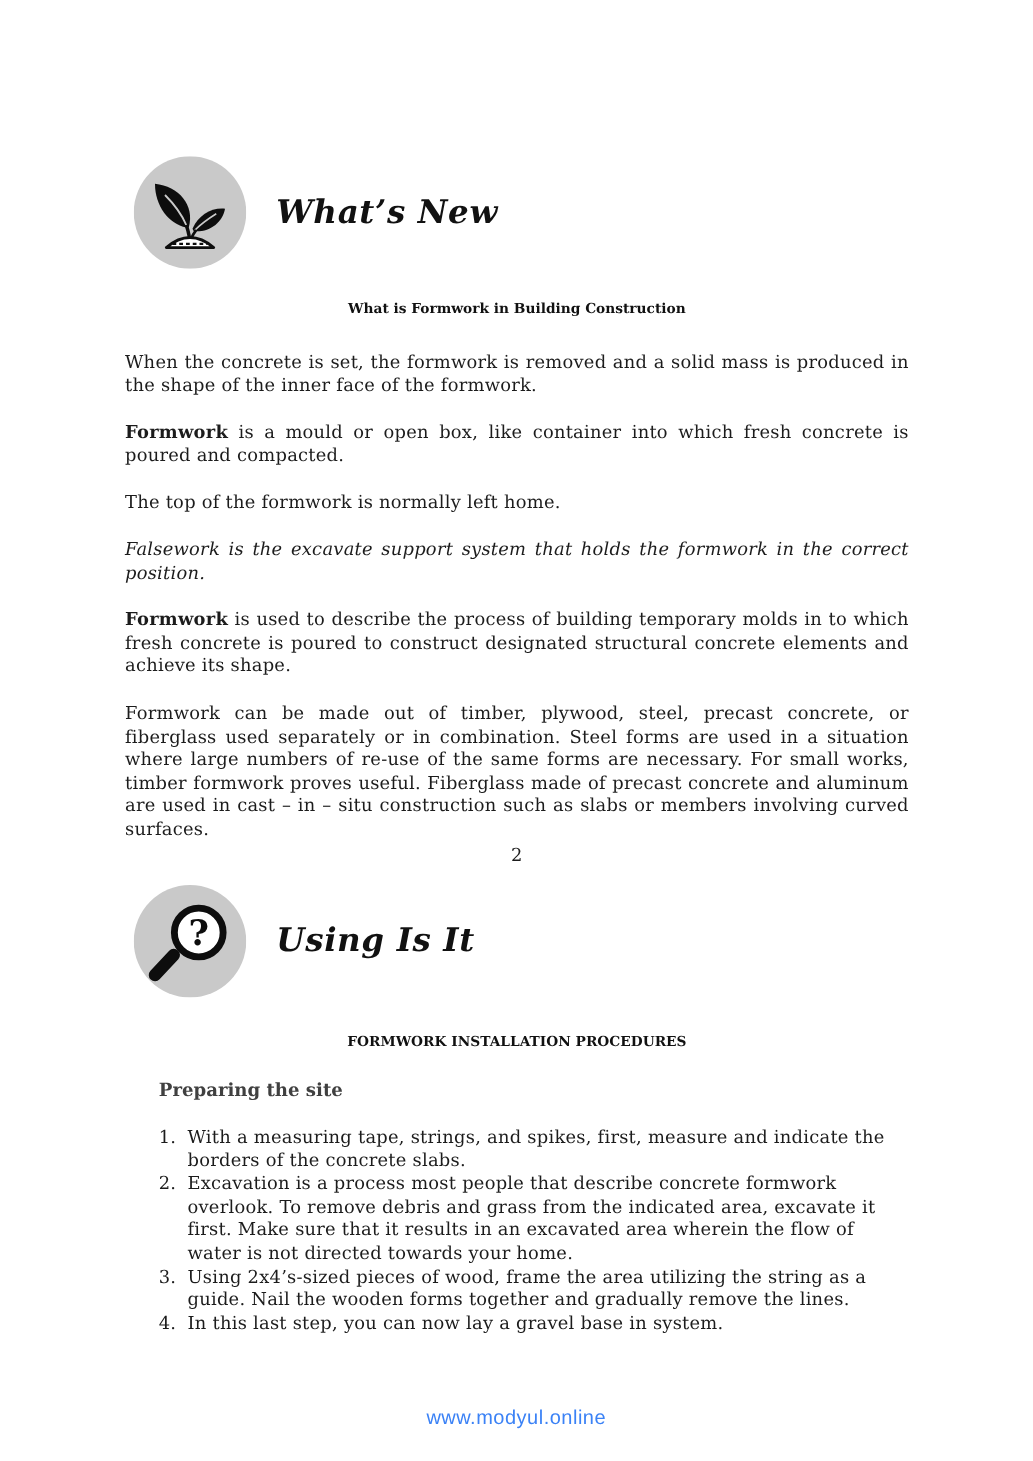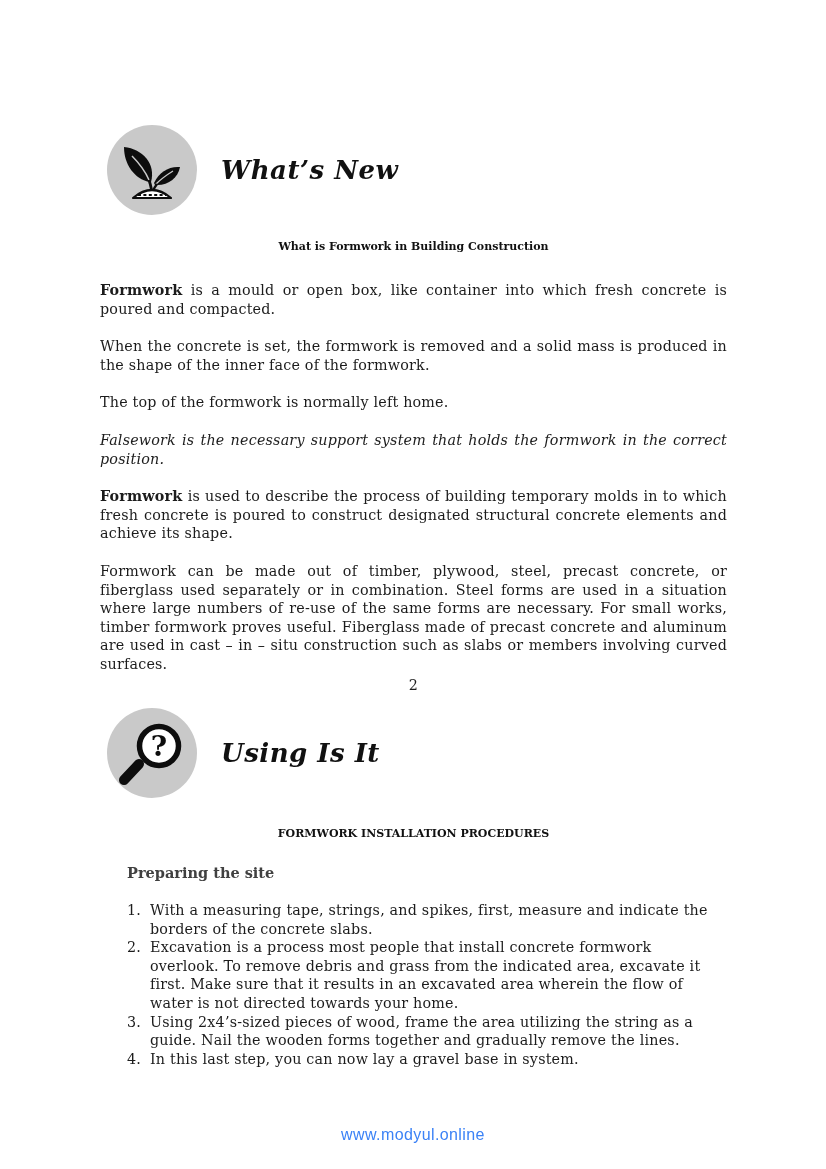--- a/index.html
+++ b/index.html
@@ -78,24 +78,24 @@
         <path d="M26,73 Q45,57 64,73 Z" fill="#ffffff" stroke="#0d0d0d" stroke-width="2.2" stroke-linejoin="round"></path>
         <line x1="31" y1="70" x2="59" y2="70" stroke="#0d0d0d" stroke-width="1.8" stroke-dasharray="3,2.4"></line>
       </svg>
     </span>
     <h1 class="sec-title">What’s New</h1>
   </div>
 
   <h2 class="doc-heading" style="top:240px">What is Formwork in Building Construction</h2>
 
   <div class="body-copy">
+    <p class="just">When the concrete is set, the formwork is removed and a solid mass is produced in the shape of the inner face of the formwork.</p>
     <p class="just"><b>Formwork</b><span> is a mould or open box, like container into which fresh concrete is poured and compacted.</span></p>
-    <p class="just">When the concrete is set, the formwork is removed and a solid mass is produced in the shape of the inner face of the formwork.</p>
     <p>The top of the formwork is normally left home.</p>
-    <p class="just italic">Falsework is the necessary support system that holds the formwork in the correct position.</p>
+    <p class="just italic">Falsework is the excavate support system that holds the formwork in the correct position.</p>
     <p class="just"><b>Formwork</b><span> is used to describe the process of building temporary molds in to which fresh concrete is poured to construct designated structural concrete elements and achieve its shape.</span></p>
     <p class="just" style="margin-bottom:2px">Formwork can be made out of timber, plywood, steel, precast concrete, or fiberglass used separately or in combination. Steel forms are used in a situation where large numbers of re-use of the same forms are necessary. For small works, timber formwork proves useful. Fiberglass made of precast concrete and aluminum are used in cast – in – situ construction such as slabs or members involving curved surfaces.</p>
     <div class="page-number">2</div>
   </div>
 
   <div class="sec-head" style="top:708px">
     <span class="badge">
       <svg viewBox="0 0 90 90" xmlns="http://www.w3.org/2000/svg">
         <circle cx="45" cy="45" r="45" fill="#c9c9c9"></circle>
         <line x1="32" y1="56" x2="17" y2="72" stroke="#0d0d0d" stroke-width="10" stroke-linecap="round"></line>
@@ -110,21 +110,21 @@
 
   <h3 class="subheading">Preparing the site</h3>
 
   <ol class="steps">
     <li>
         <span class="num">1.</span>
         <span class="txt">With a measuring tape, strings, and spikes, first, measure and indicate the borders of the concrete slabs.</span>
       </li>
     <li>
         <span class="num">2.</span>
-        <span class="txt">Excavation is a process most people that install concrete formwork overlook. To remove debris and grass from the indicated area, excavate it first. Make sure that it results in an excavated area wherein the flow of water is not directed towards your home.</span>
+        <span class="txt">Excavation is a process most people that describe concrete formwork overlook. To remove debris and grass from the indicated area, excavate it first. Make sure that it results in an excavated area wherein the flow of water is not directed towards your home.</span>
       </li>
     <li>
         <span class="num">3.</span>
         <span class="txt">Using 2x4’s-sized pieces of wood, frame the area utilizing the string as a guide. Nail the wooden forms together and gradually remove the lines.</span>
       </li>
     <li>
         <span class="num">4.</span>
         <span class="txt">In this last step, you can now lay a gravel base in system.</span>
       </li>
   </ol>

